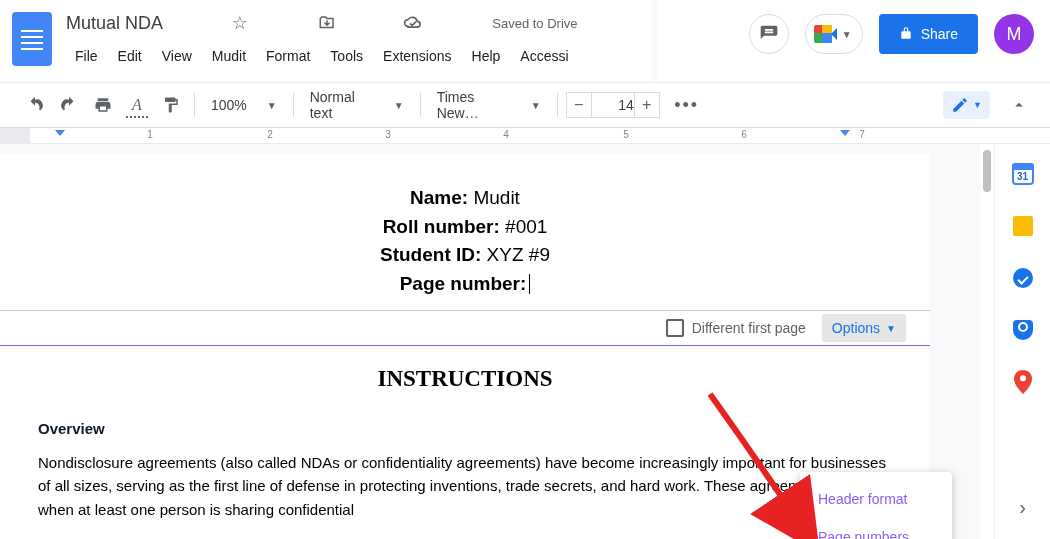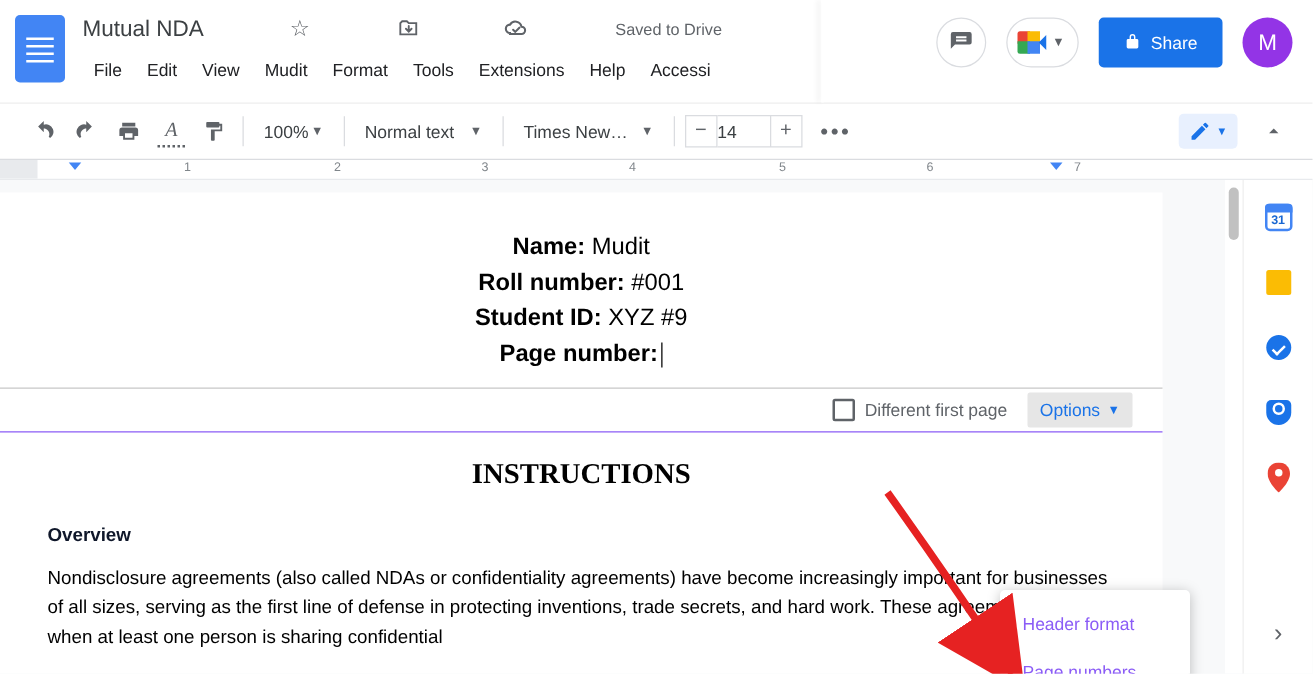--- a/index.html
+++ b/index.html
@@ -27,25 +27,25 @@
   .meet-icon .g{ width:10px;height:10px;background:#34a853;left:0;top:8px;border-radius:0 0 0 2px;}
   .meet-icon .b{ width:10px;height:10px;background:#4285f4;left:8px;top:8px;}
   .meet-icon .tri{position:absolute;left:17px;top:3px;width:0;height:0;border-top:6px solid transparent;border-bottom:6px solid transparent;border-right:6px solid #1a73e8;}
   .share-btn { background:#1a73e8; color:#fff; height:40px; border:none; border-radius:4px; padding:0 20px; font-size:14px; font-weight:500; display:flex; align-items:center; gap:8px;}
   .avatar { width:40px; height:40px; border-radius:50%; background:#9334e6; color:#fff; display:flex; align-items:center; justify-content:center; font-size:18px; font-weight:500;}
 
   
   .toolbar { height:46px; border-top:1px solid #eee; border-bottom:1px solid #dadce0; display:flex; align-items:center; padding:0 20px; gap:4px; color:#5f6368; position:relative;}
   .tb-btn { width:30px; height:30px; display:flex; align-items:center;justify-content:center; border-radius:4px; font-size:18px; color:#5f6368;}
   .tb-sep { width:1px; height:24px; background:#dadce0; margin:0 4px;}
-  .tb-drop { display:flex; align-items:center; gap:2px; font-size:14px; color:#3c4043; padding:0 8px; height:30px;}
+  .tb-drop { display:flex; align-items:center; gap:20px; font-size:14px; color:#3c4043; padding:0 8px; height:30px;}
   .tb-drop .chev { font-size:10px; color:#5f6368;}
   .font-size-ctrl { display:flex; align-items:center; gap:0;}
   .fs-btn { width:26px; height:26px; border:1px solid #dadce0; display:flex;align-items:center;justify-content:center; background:#fff; color:#5f6368;}
-  .fs-val { width:42px; height:26px; border-top:1px solid #dadce0;border-bottom:1px solid #dadce0; text-align:left; line-height:24px; font-size:14px; color:#3c4043;}
+  .fs-val { width:42px; height:26px; border-top:1px solid #dadce0;border-bottom:1px solid #dadce0; text-align:right; line-height:24px; font-size:14px; color:#3c4043;}
   .edit-mode-btn{ position:absolute; right:60px; display:flex;align-items:center;gap:4px; background:#e8f0fe; padding:5px 8px; border-radius:4px; color:#1a73e8;}
   .collapse-btn{ position:absolute; right:16px; color:#5f6368;}
 
   
   .ruler { height:16px; background:#fff; border-bottom:1px solid #e8eaed; position:relative; font-size:10px; color:#80868b; overflow:hidden;}
   .ruler-inner{ position:absolute; left:30px; top:0; height:100%; width:900px;}
   .ruler-num{ position:absolute; top:1px; transform:translateX(-50%);}
   .ruler-margin{ position:absolute; left:0; top:0; height:100%; width:30px; background:#e8eaed;}
   .ruler-marker-left{position:absolute; left:30px; top:2px; width:0;height:0;border-left:5px solid transparent;border-right:5px solid transparent;border-top:6px solid #4285f4; transform:translateX(-5px);}
   .ruler-marker-right{position:absolute; left:810px; top:2px; width:0;height:0;border-left:5px solid transparent;border-right:5px solid transparent;border-top:6px solid #4285f4;}

